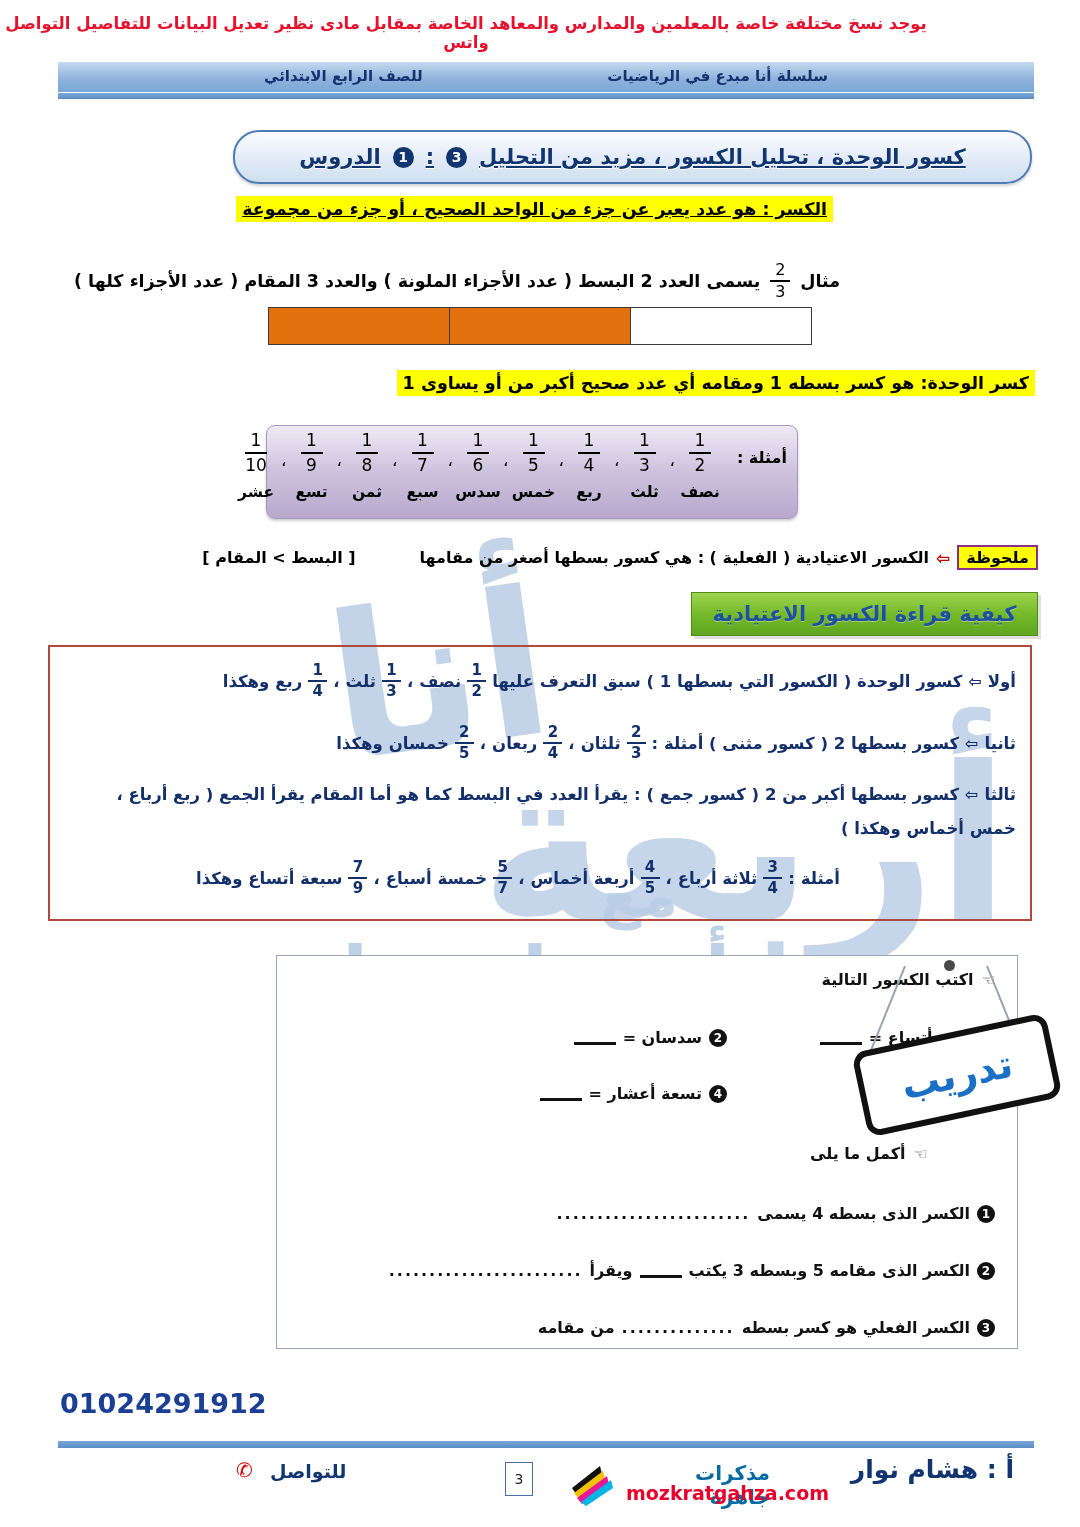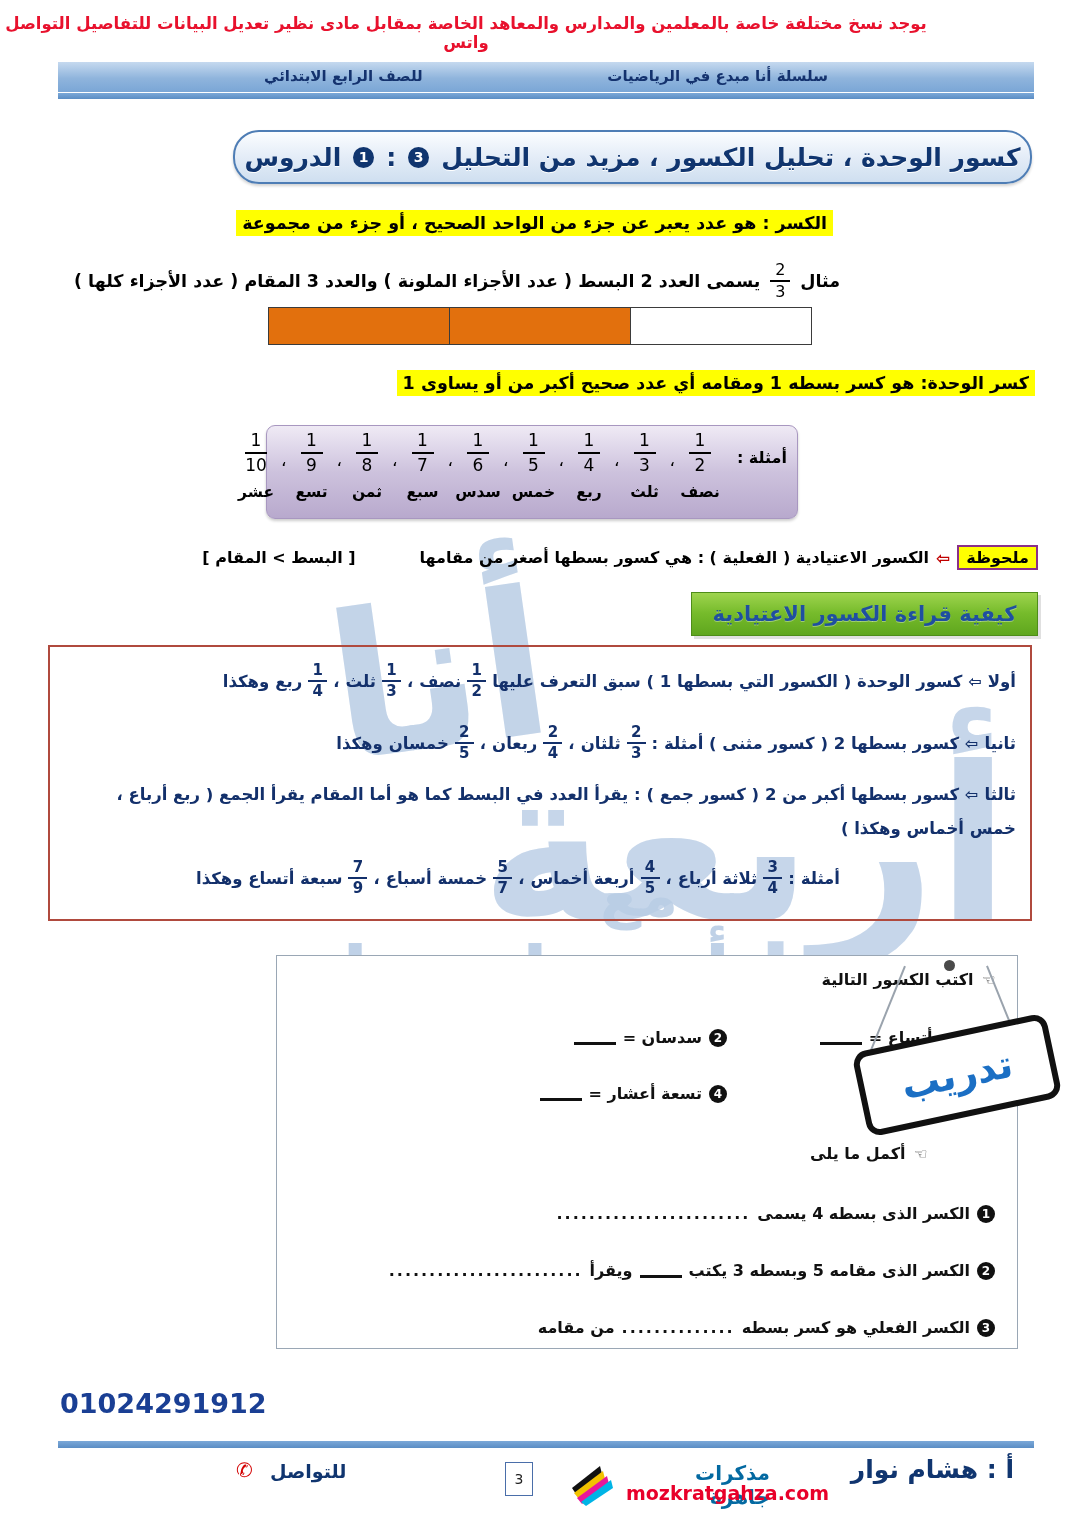--- a/index.html
+++ b/index.html
@@ -45,36 +45,37 @@
   
   .lesson-pill{
     position:absolute;right:48px;top:130px;width:795px;height:50px;
     background:linear-gradient(180deg,#fbfdff 0%,#e6eef8 45%,#cfdff0 100%);
     border:2px solid #4e7db5;border-radius:26px;
     box-shadow:0 2px 3px rgba(0,0,0,.18);
     display:flex;align-items:center;justify-content:center;gap:12px;
     z-index:6;
   }
   .lesson-pill .lp-txt{
-    color:#10356f;font-size:25px;font-weight:bold;
+    color:#10356f;font-size:21px;font-weight:bold;
     text-shadow:0 1px 0 #ffffff;
+    text-decoration:underline;
   }
   .circ-num{
     display:inline-flex;align-items:center;justify-content:center;
     width:21px;height:21px;border-radius:50%;
     background:#10356f;color:#ffffff;font-size:14px;font-weight:bold;
     vertical-align:middle;
   }
 
   
   .hl{
     position:absolute;background:#ffff00;color:#000000;
     font-size:17.5px;font-weight:bold;padding:3px 6px;z-index:5;white-space:nowrap;
   }
-  .hl1{right:247px;top:210px;}
+  .hl1{right:247px;top:196px;text-decoration:underline;}
   .hl2{right:45px;top:370px;}
 
   
   .ex-line{
     position:absolute;right:240px;top:262px;z-index:5;
     display:flex;align-items:center;gap:10px;direction:rtl;
   }
   .ex-line .lbl{color:#000;font-size:17.5px;font-weight:bold;}
   .frac{display:inline-flex;flex-direction:column;align-items:center;
         line-height:1;vertical-align:middle;}

